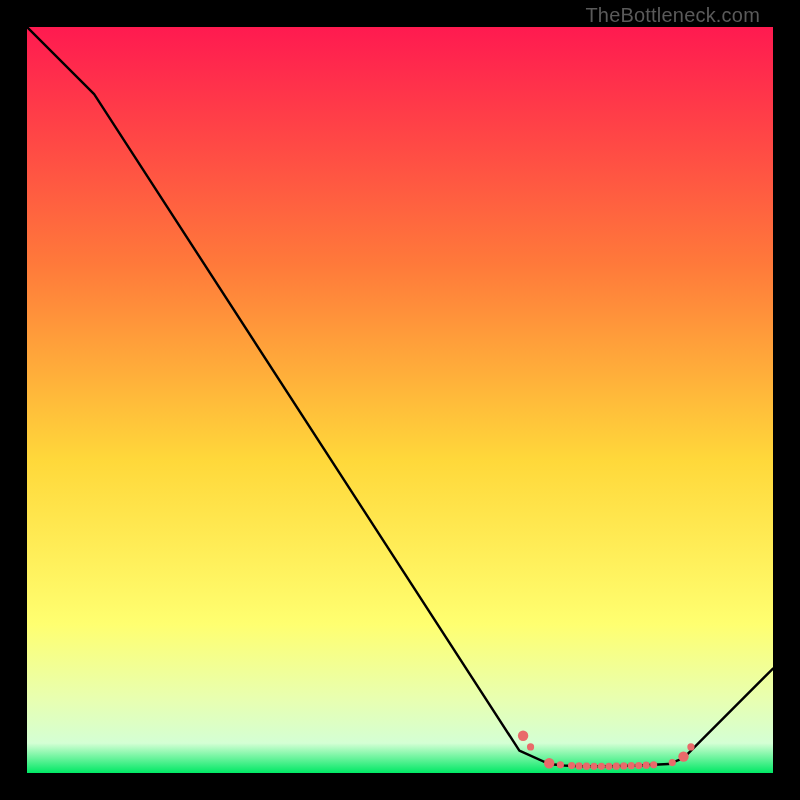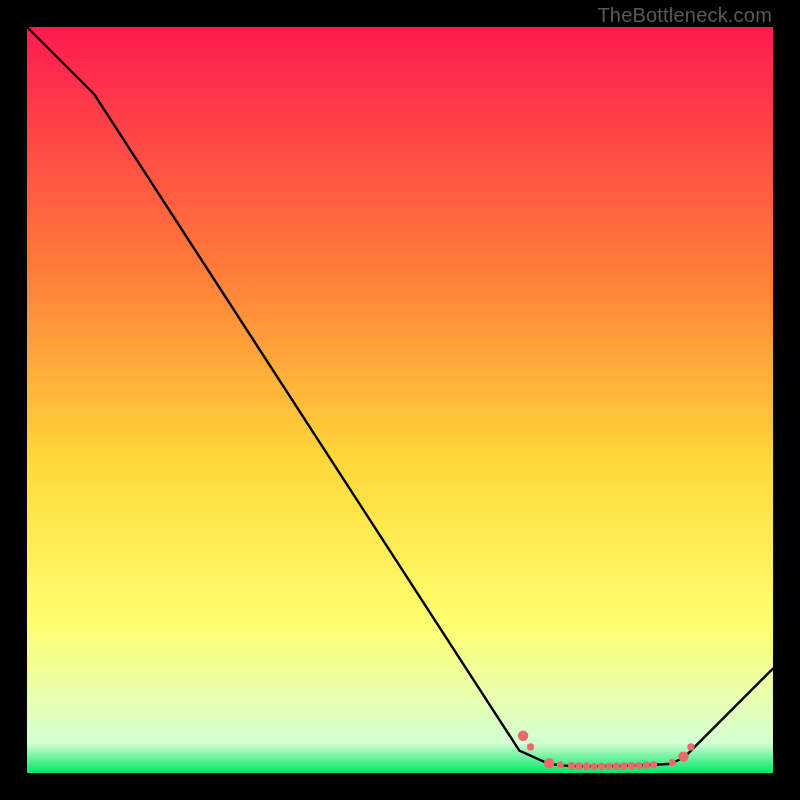--- a/index.html
+++ b/index.html
@@ -18,21 +18,21 @@
     height: 746px;
   }
   .plot-svg {
     width: 746px;
     height: 746px;
     display: block;
   }
   .watermark {
     position: absolute;
     top: 4px;
-    right: 28px;
+    right: 40px;
     font-family: Arial, Helvetica, sans-serif;
     font-size: 20px;
     font-weight: 500;
     color: #5a5a5a;
     letter-spacing: 0.2px;
   }
 </style>
 </head>
 <body>
 

